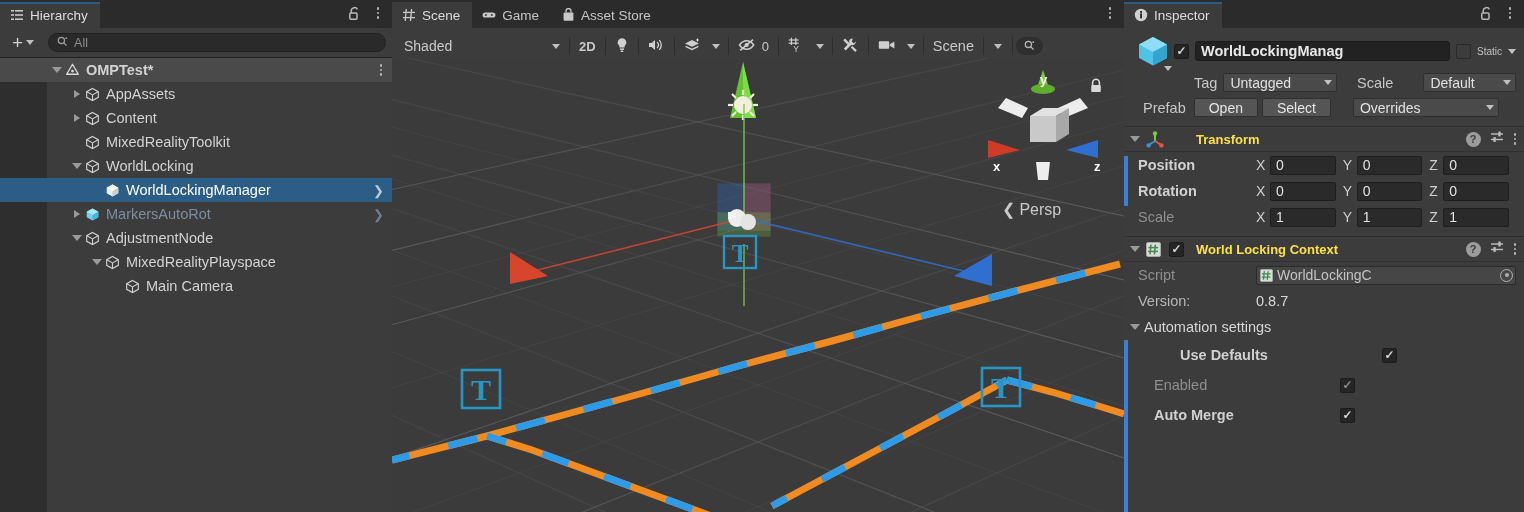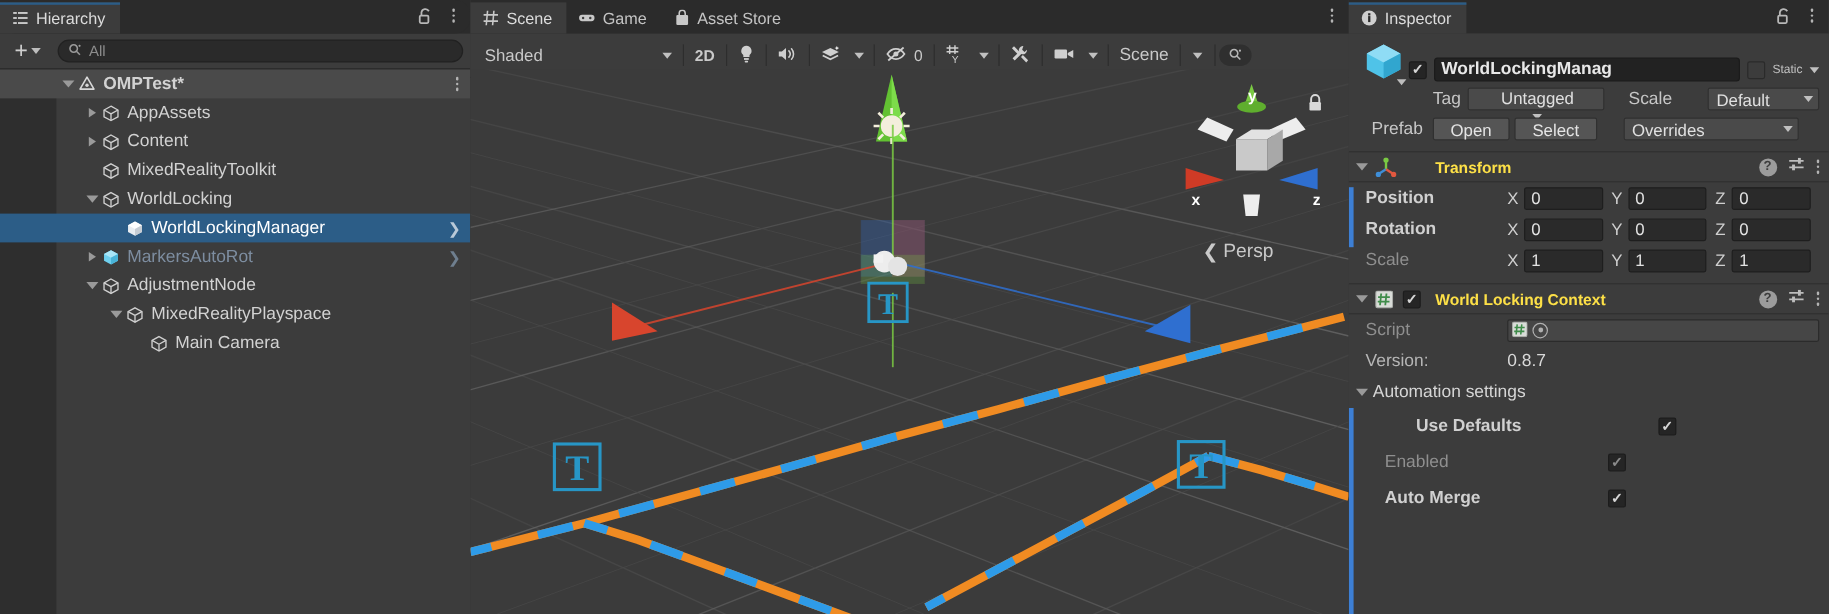--- a/index.html
+++ b/index.html
@@ -87,21 +87,21 @@
   .lock-sm { position: absolute; top: 20px; right: 20px; }
   .persp-lbl { position: absolute; color: #c9c9c9; font-size: 16px; }
   .gizmo-lbl { position: absolute; color: #ffffff; font-size: 13px; font-weight: bold; }
 
   
   .inspector { width: 400px; height: 512px; background: #3c3c3c; position: relative; flex: none; }
   .insp-body { position: relative; height: calc(512px - 28px); background: #3c3c3c; overflow: hidden; }
   .override-bar { position: absolute; left: 0; top: 0; width: 4px; bottom: 0; }
   .ob-seg { position: absolute; left: 0; width: 4px; background: #3d7fd4; }
 
-  .insp-head { display: flex; align-items: flex-end; padding: 6px 8px 0 8px; gap: 4px; }
+  .insp-head { display: flex; align-items: flex-start; padding: 6px 8px 0 8px; gap: 4px; }
   .go-big { width: 34px; height: 34px; position: relative; flex: none; margin-left: 4px; }
   .go-big .bigcaret { position: absolute; bottom: -3px; right: -2px; width: 0; height: 0;
     border-left: 4px solid transparent; border-right: 4px solid transparent; border-top: 5px solid #bdbdbd; }
   .cb {
     width: 15px; height: 15px; background: #252525; border: 1px solid #1c1c1c; border-radius: 2px;
     display: flex; align-items: center; justify-content: center; flex: none;
   }
   .cb.on::after { content: "✓"; color: #d6d6d6; font-size: 12px; line-height: 1; font-weight: bold; }
   .cb.dim::after { color: #8a8a8a; }
   .cb.plain { background: #3c3c3c; border-color: #2a2a2a; }
@@ -687,21 +687,21 @@
           <div class="cb on"></div>
           <div class="name-field">WorldLockingManag</div>
           <div class="cb plain"></div>
           <span class="static-lbl">Static</span>
           <span class="mini-caret"></span>
         </div>
       </div>
 
       <div class="tag-row">
         <span class="fld-lbl" style="margin-left:62px;">Tag</span>
-        <div class="dd" style="width:118px;flex-direction:column;">
+        <div class="dd" style="width:118px;">
           <span>Untagged</span>
           <span class="mini-caret"></span>
         </div>
         <span class="fld-lbl" style="margin-left:14px;">Scale</span>
         <div class="dd" style="width:96px;margin-left:24px;">
           <span>Default</span>
           <span class="mini-caret"></span>
         </div>
       </div>
 
@@ -847,20 +847,21 @@
             <svg width="13" height="13" viewBox="0 0 15 15">
                 <rect x="0.5" y="0.5" width="14" height="14" rx="1.5" fill="#d9dcd8" stroke="#a9aca8"></rect>
                 <g stroke="#3f8c4a" stroke-width="1.5">
                   <line x1="5" y1="2.6" x2="4" y2="12.4"></line>
                   <line x1="9.4" y1="2.6" x2="8.4" y2="12.4"></line>
                   <line x1="2.4" y1="5.6" x2="12.2" y2="5.6"></line>
                   <line x1="2.1" y1="9.4" x2="11.9" y2="9.4"></line>
                 </g>
               </svg>
           </span>
+          <span class="oname">WorldLockingC</span>
           <span class="obj-dot">
               <i></i>
             </span>
         </div>
       </div>
 
       <div class="prop-row">
         <span class="prop-lbl thin">Version:</span>
         <span class="val-txt">0.8.7</span>
       </div>

